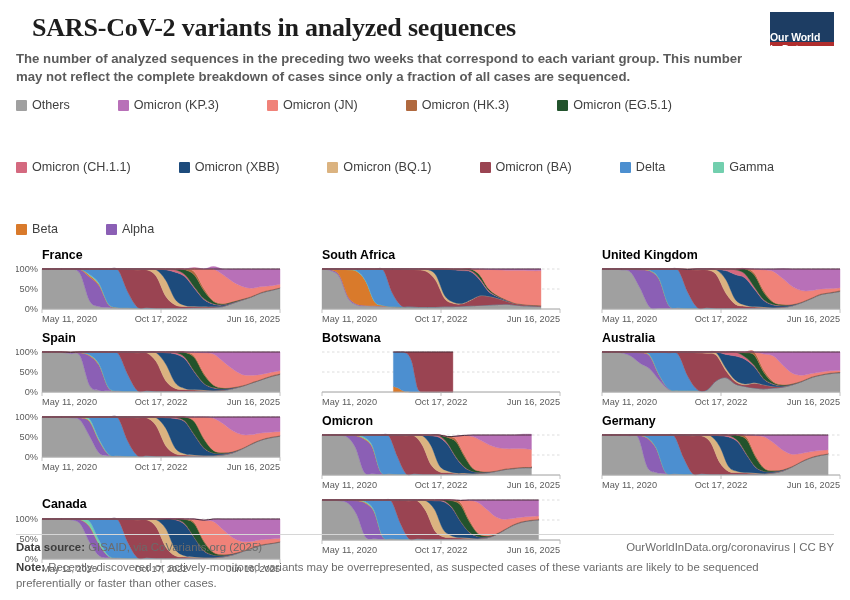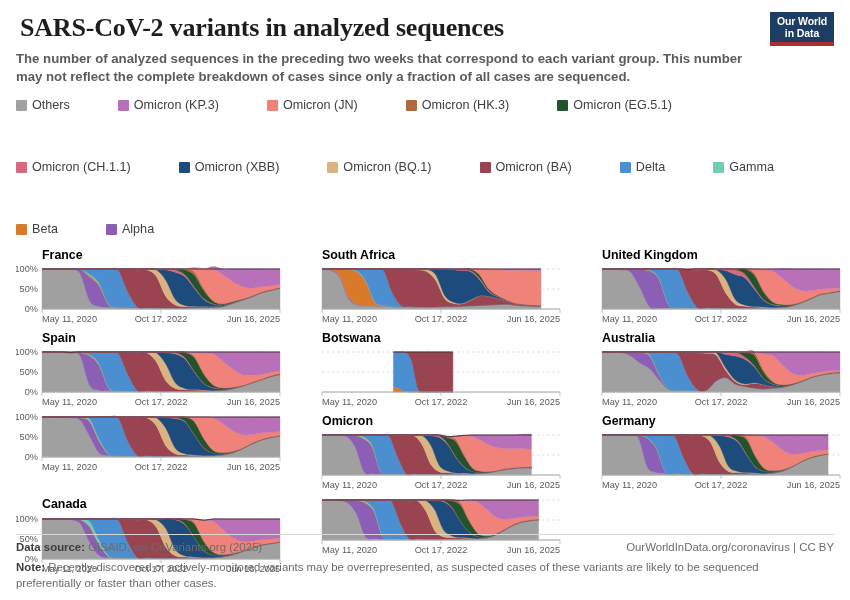--- a/index.html
+++ b/index.html
@@ -15,42 +15,42 @@
 
   
   .header { position: relative; padding-top: 14px; }
   .title {
     font-family: "Liberation Serif", serif;
     font-size: 26px;
     font-weight: 700;
     color: #1d1d1d;
     letter-spacing: -0.2px;
     line-height: 1.1;
-    margin: 0 0 7px 4px;
+    margin: 0 0 7px 16px;
   }
   .subtitle {
     font-size: 13.2px;
     line-height: 1.42;
     color: #5b5b5b;
     max-width: 735px;
     margin: 0;
     font-weight: bold;
   }
   .owid-logo {
     position: absolute;
     right: 0px; top: 12px;
     width: 64px; height: 34px;
     background: #1d3d63;
     border-bottom: 4px solid #b02d2d;
     color: #fff;
     font-size: 10.5px;
     font-weight: 700;
     line-height: 1.12;
-    text-align: center;
-    padding-top: 4px;
+    text-align: left;
+    padding-top: 20px;
     letter-spacing: -0.1px;
   }
 
   
   .legend { margin-top: 11px; display:flex; flex-wrap: wrap; row-gap: 5px; column-gap: 13px; max-width: 824px; gap: 48px; }
   .legend-item { display:flex; align-items:center; gap:5px; font-size:12.6px; color:#404040; white-space:nowrap; }
   .legend-swatch { width:11px; height:11px; flex:0 0 11px; border-radius:1px; }
 
   
   .panel-grid {

